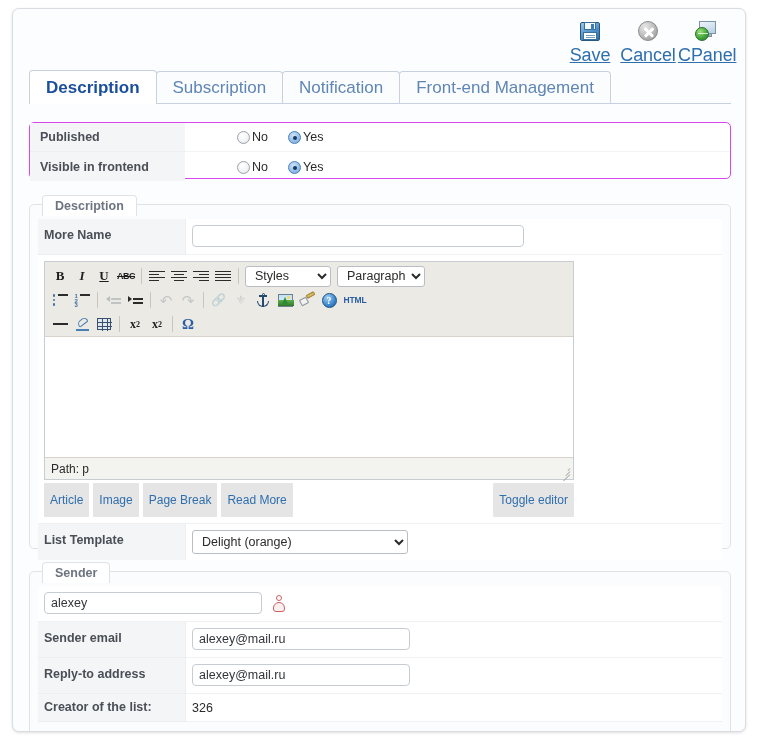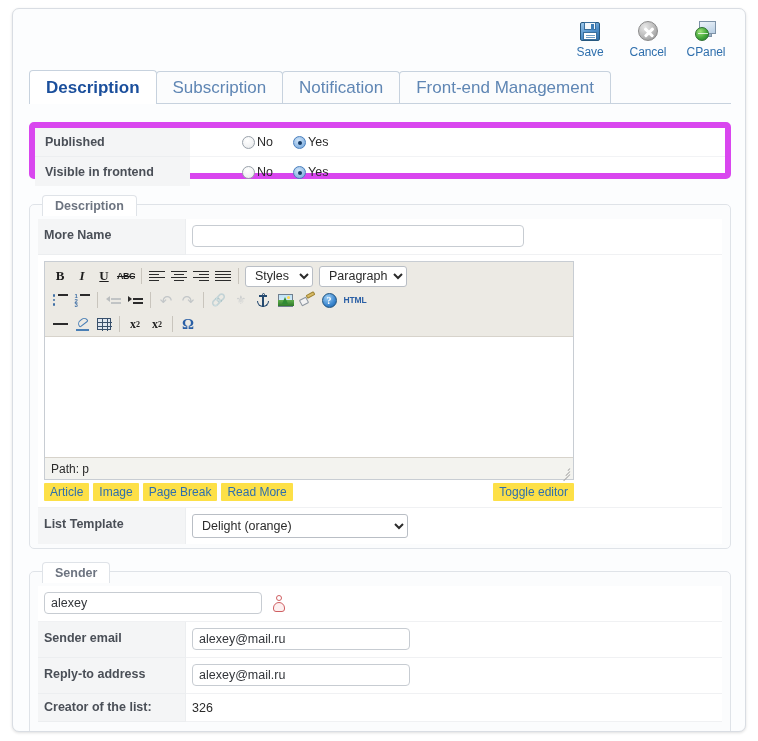--- a/index.html
+++ b/index.html
@@ -33,22 +33,23 @@
   .tb-btn {
     width: 58px;
     text-align: center;
     padding: 2px 0 2px 0;
     cursor: pointer;
     border: 1px solid transparent;
   }
   .tb-ico { height: 26px; display:flex; align-items:center; justify-content:center; }
   .tb-lbl {
     display: block;
-    font-size: 12px;
+    font-size: 18px;
     color: #2f6fad;
+    text-decoration: underline;
     margin-top: 1px;
     letter-spacing: -.1px;
   }
 
   
   .ico-floppy { position: relative; width: 22px; height: 22px; }
   .ico-floppy .body {
     position:absolute; left:1px; top:2px; width:20px; height:19px;
     background: linear-gradient(150deg,#9cc7ea 0%, #4f8fc9 55%, #2f6ea8 100%);
     border:1px solid #27587f; border-radius:2px;
@@ -134,21 +135,21 @@
     position: relative;
     z-index: 2;
     height: 34px;
     margin-bottom: -1px;
   }
 
   
   .panel {
     position: absolute;
     background: #ffffff;
-    border: 6px solid #d946ef;
+    border: 1px solid #d946ef;
     border-radius: 5px;
   }
   #panel-flags { left: 16px; top: 113px; width: 702px; height: 57px; }
 
   .frow { display: flex; height: 28px; align-items: stretch; }
   .frow.h29 { height: 29px; }
   .flabel {
     width: 155px;
     background: #f4f5f6;
     display: flex; align-items: center;
@@ -362,22 +363,22 @@
     font-size:12px; color:#2b2b2b; position:relative;
   }
   .grip { position:absolute; right:3px; bottom:2px; width:11px; height:11px; }
   .grip i { position:absolute; right:0; height:1px; background:#a9a9a9; transform:rotate(-45deg); transform-origin:right; }
   .grip i:nth-child(1){ bottom:2px; width:9px; }
   .grip i:nth-child(2){ bottom:5px; width:6px; }
   .grip i:nth-child(3){ bottom:8px; width:3px; }
 
   .xtdbar { width:530px; display:flex; align-items:center; margin-top:3px; }
   .xbtn {
-    background:#fde047; color:#2f6fad; font-size:12px;
-    padding:2px 6px; margin-right:4px; cursor:pointer; border-radius:1px;
+    background:#e5e5e5; color:#2f6fad; font-size:12px;
+    padding:10px 6px; margin-right:4px; cursor:pointer; border-radius:1px;
   }
   .xbtn.right { margin-left:auto; margin-right:0; }
 
   .user-ico { width:14px; height:18px; position:relative; margin-left:10px; margin-top:3px; }
   .user-ico .h { position:absolute; left:4px; top:0; width:6px; height:6px; border:1.6px solid #cf5f62; border-radius:50%; background:#fff;}
   .user-ico .b { position:absolute; left:1px; top:7px; width:12px; height:10px;
                  border:1.6px solid #cf5f62; border-radius:6px 6px 3px 3px; background:#fdf0f0;}
 
   .plain { font-size:12.5px; color:#2b2b2b; padding-top:8px; }
 </style>
@@ -521,21 +522,21 @@
                 </div>
               <div class="mb">
                   <span class="align j">
                     <i></i>
                     <i></i>
                     <i></i>
                     <i></i>
                   </span>
                 </div>
               <div class="msep"></div>
-              <select class="sel" style="width:68px;height:21px;margin-left:2px;">
+              <select class="sel" style="width:86px;height:21px;margin-left:2px;">
                 <option>Styles</option>
               </select>
               <select class="sel" style="width:88px;height:21px;margin-left:6px;">
                 <option>Paragraph</option>
               </select>
             </div>
 
             <div class="mce-row">
               <div class="mb">
                 <span class="lst">

